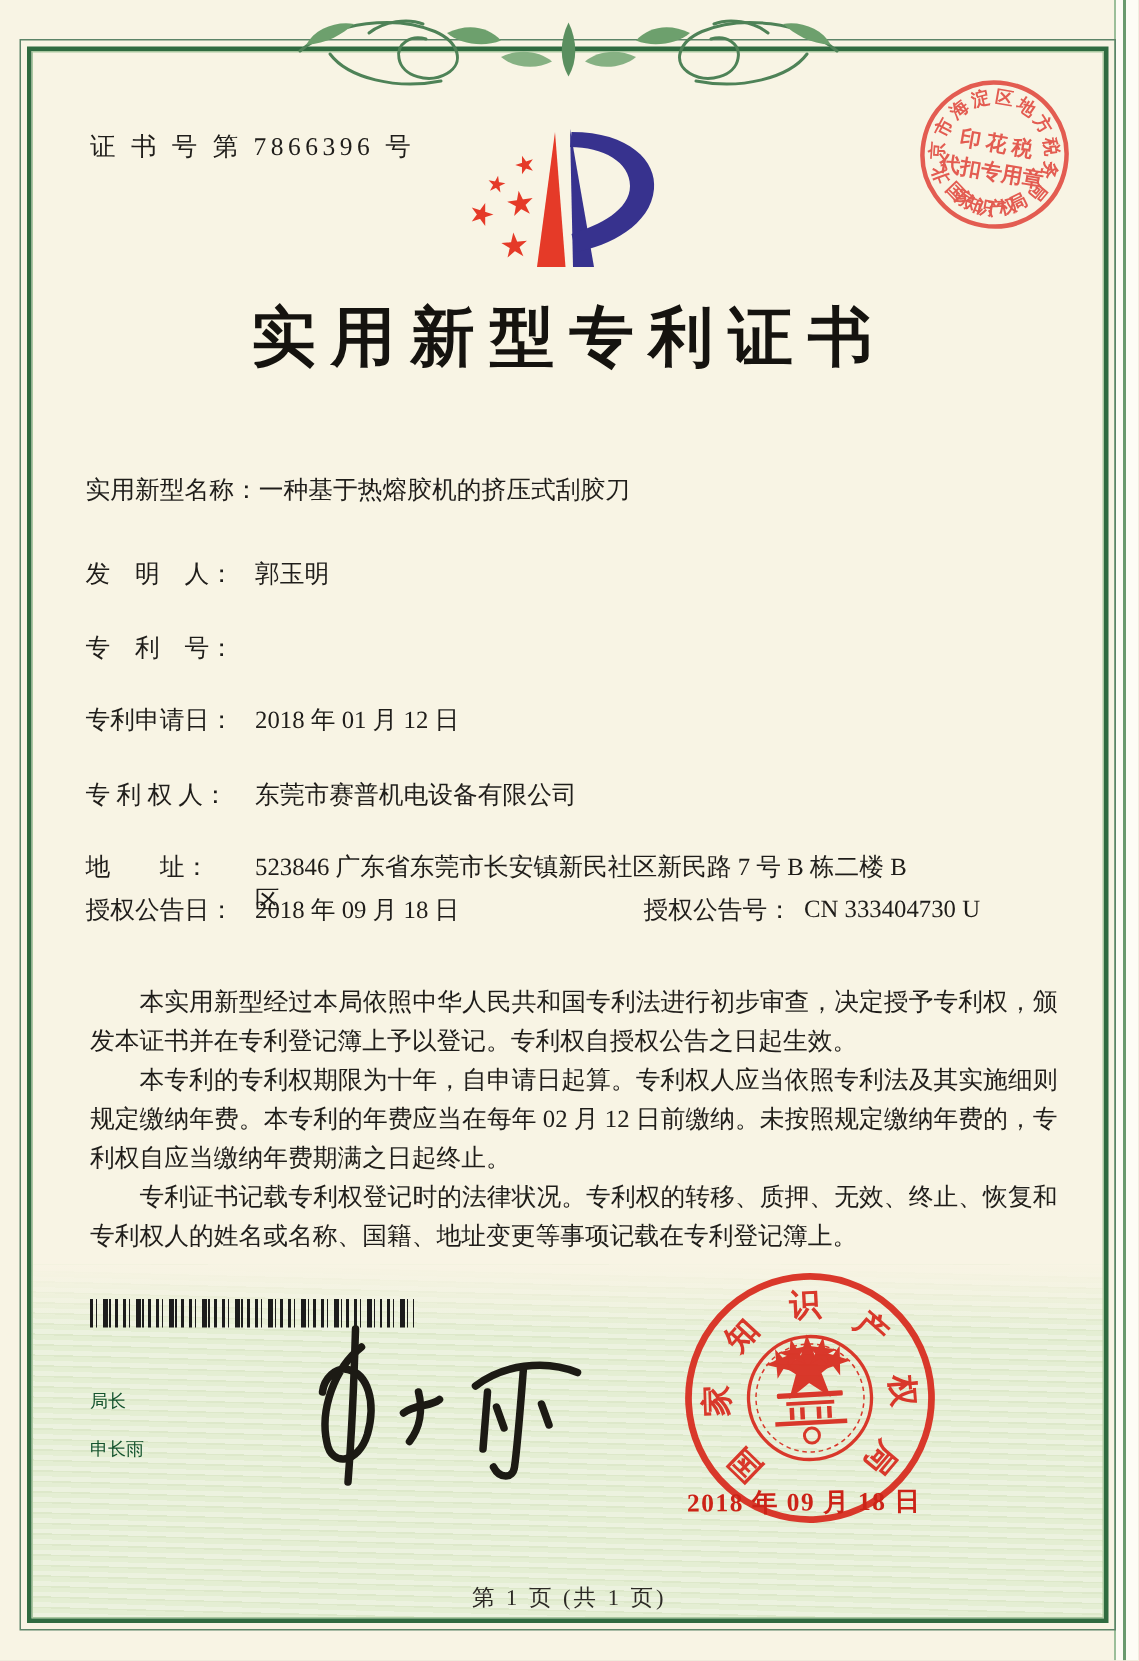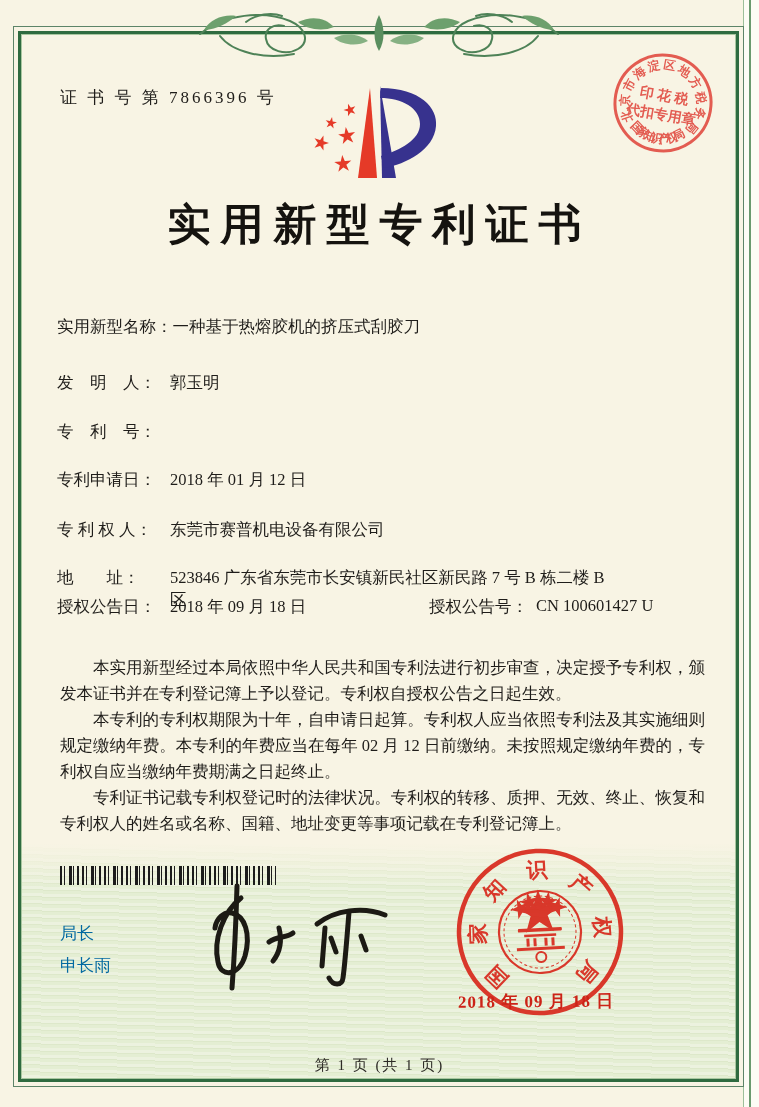--- a/index.html
+++ b/index.html
@@ -42,21 +42,21 @@
   .paras p{margin:0; text-indent:2em;}
   
   .barcode{position:absolute; left:60px; top:866px; width:216px; height:19px; z-index:3;
     background:repeating-linear-gradient(90deg,
       #1c1c1c 0 2px,transparent 2px 4px,
       #1c1c1c 4px 5px,transparent 5px 9px,
       #1c1c1c 9px 12px,transparent 12px 13px,
       #1c1c1c 13px 14px,transparent 14px 17px,
       #1c1c1c 17px 19px,transparent 19px 22px);}
   .director{position:absolute; left:60px; top:918px; z-index:3;
-    font-family:"Liberation Sans","DejaVu Sans",sans-serif; font-size:17px; line-height:32px; color:#0369a1;}
+    font-family:"Liberation Sans","DejaVu Sans",sans-serif; font-size:12px; line-height:32px; color:#14532d;}
   .signature{position:absolute; left:185px; top:882px; z-index:4;}
   .seal{position:absolute; left:440px; top:832px; z-index:4; opacity:.92;}
   .seal text{font-weight:700; fill:#d8291c; dominant-baseline:middle;
     font-family:"Liberation Serif","DejaVu Serif",serif;}
   .seal-date{position:absolute; left:458px; top:990px; z-index:4; width:170px;
     font-size:17px; font-weight:700; color:#cc2317; letter-spacing:1px; transform:rotate(-.5deg);}
   .stamp{position:absolute; left:598px; top:38px; z-index:4; opacity:.95;}
   .stamp text{font-weight:700; fill:#e2544a; dominant-baseline:middle;
     font-family:"Liberation Serif","DejaVu Serif",serif;}
   .footer{position:absolute; left:0; width:100%; top:1056px; text-align:center; z-index:3;
@@ -135,21 +135,21 @@
       <span class="fvalue">
         <span class="vline">523846 广东省东莞市长安镇新民社区新民路 7 号 B 栋二楼 B</span>
         <span class="vline">区</span>
       </span>
     </div>
     <div class="frow r6">
       <span class="flabel">授权公告日：</span>
       <span class="fvalue">2018 年 09 月 18 日</span>
       <span class="pair2">
         <span class="flabel">授权公告号：</span>
-        <span>CN 100601427 U</span>
+        <span>CN 333404730 U</span>
       </span>
     </div>
   </div>
 
   <div class="paras">
     <p>本实用新型经过本局依照中华人民共和国专利法进行初步审查，决定授予专利权，颁发本证书并在专利登记簿上予以登记。专利权自授权公告之日起生效。</p>
     <p>本专利的专利权期限为十年，自申请日起算。专利权人应当依照专利法及其实施细则规定缴纳年费。本专利的年费应当在每年 02 月 12 日前缴纳。未按照规定缴纳年费的，专利权自应当缴纳年费期满之日起终止。</p>
     <p>专利证书记载专利权登记时的法律状况。专利权的转移、质押、无效、终止、恢复和专利权人的姓名或名称、国籍、地址变更等事项记载在专利登记簿上。</p>
   </div>
 

